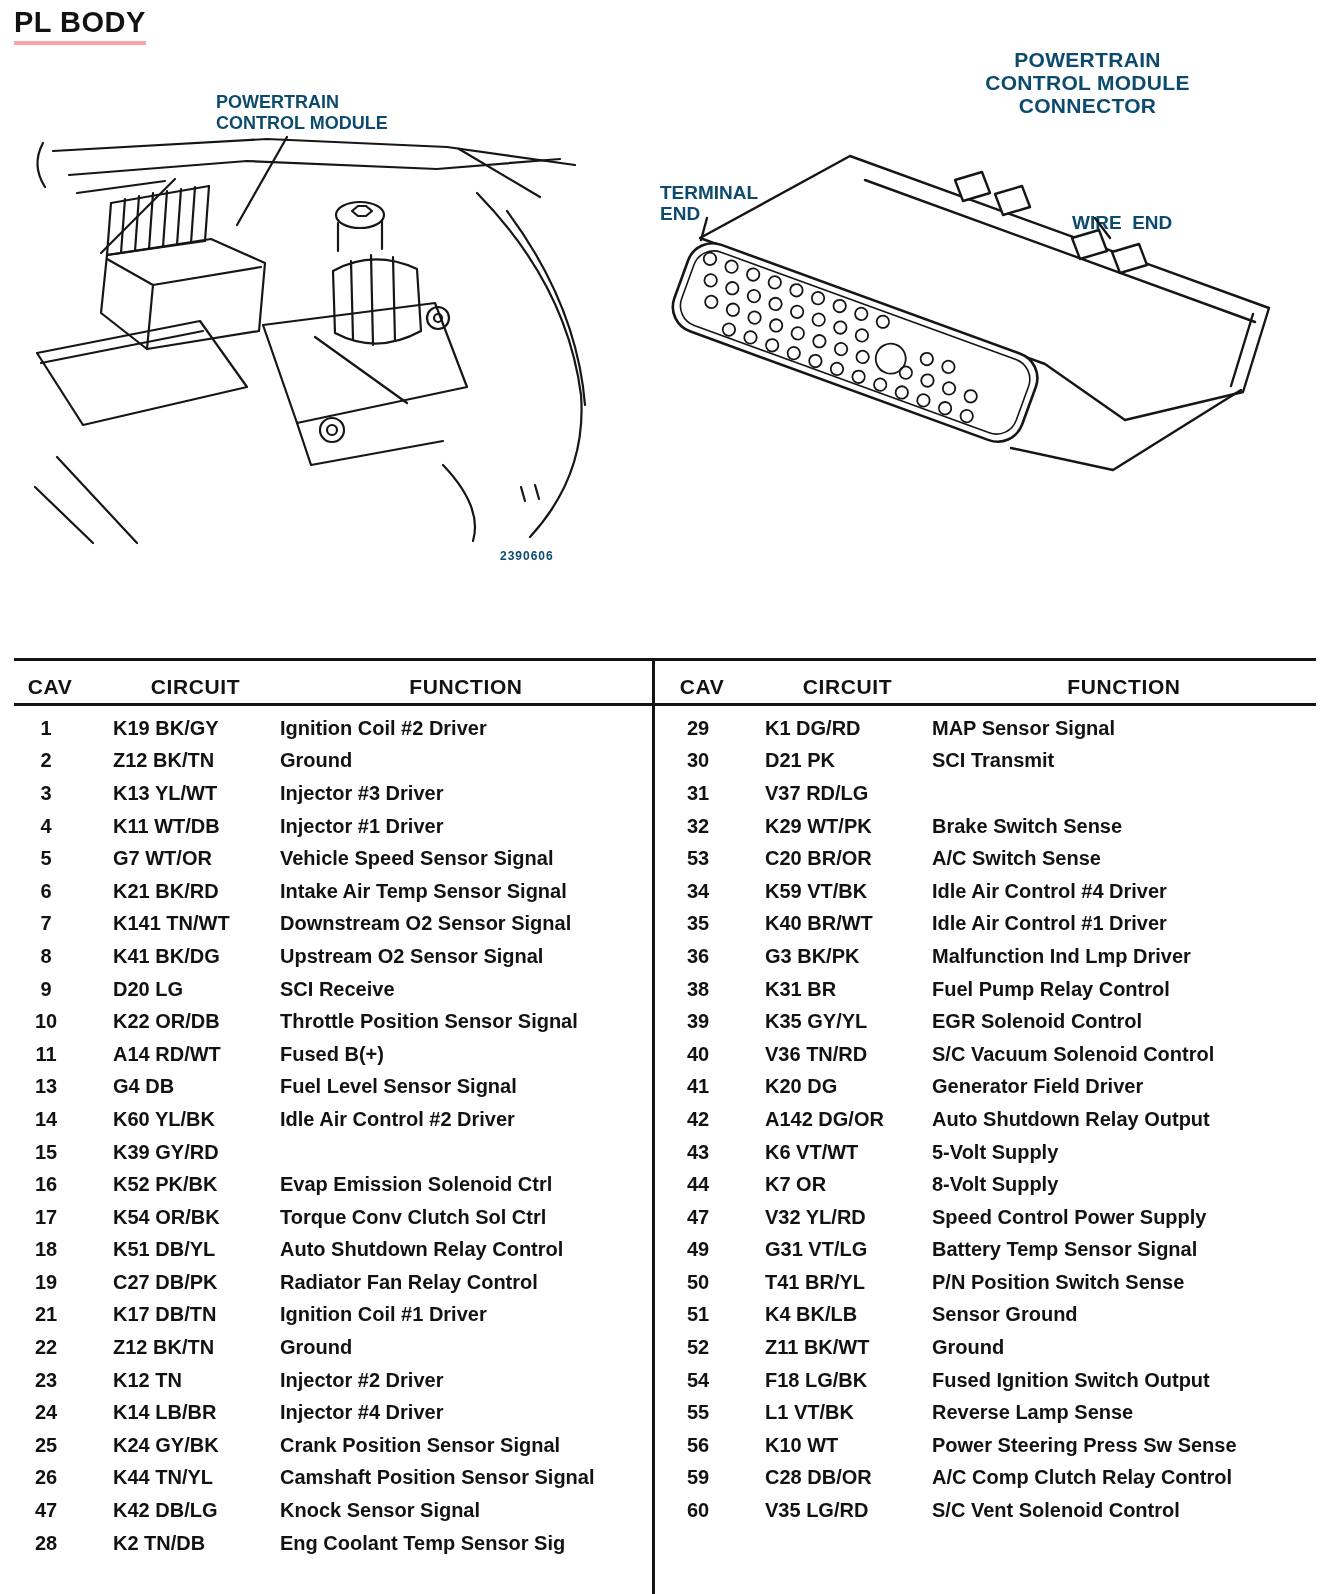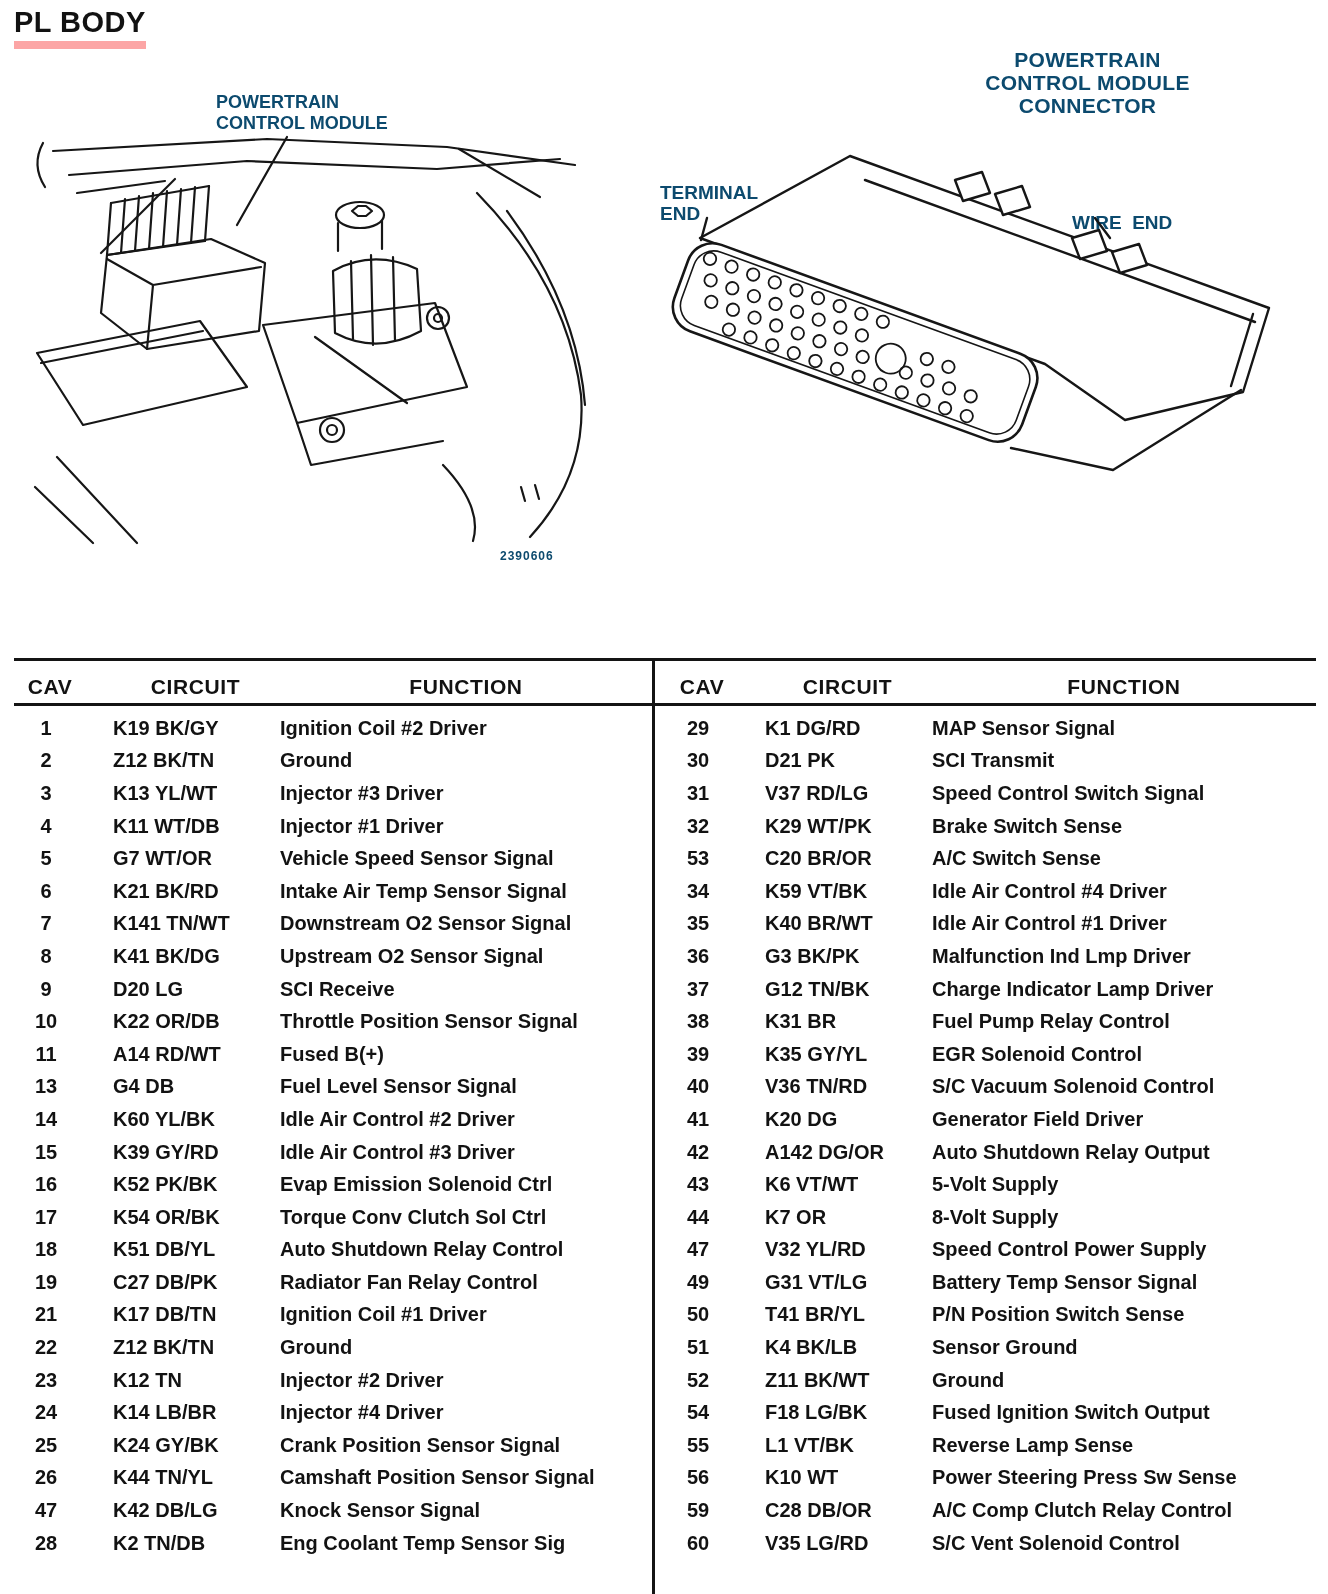--- a/index.html
+++ b/index.html
@@ -7,21 +7,21 @@
   body {
     position:relative;
     width:1328px; height:1594px;
     font-family:"Liberation Sans", sans-serif;
     color:#121212;
     overflow:hidden;
   }
   .page-title {
     position:absolute; left:14px; top:6px;
     font-size:29px; font-weight:bold; letter-spacing:.5px;
-    border-bottom:8px solid #fca5a5; padding-bottom:2px;
+    border-bottom:4px solid #fca5a5; padding-bottom:2px;
   }
   .fig-label { position:absolute; font-weight:bold; color:#0c4a6e; }
   .loc-label { left:216px; top:92px; font-size:18px; line-height:21px; }
   .conn-title { left:955px; top:48px; width:265px; text-align:center; font-size:21px; line-height:23px; letter-spacing:.3px; }
   .terminal-label { left:660px; top:182px; font-size:19px; line-height:21px; }
   .wire-label { left:1072px; top:212px; font-size:19px; white-space:pre; }
   .fig-number { left:500px; top:528px; font-size:12px; letter-spacing:1px;margin-top:21px; }
   .illus { position:absolute; }
   .illus-left { left:15px; top:135px; width:600px; height:410px; }
   .illus-right { left:655px; top:118px; width:645px; height:400px; }
@@ -251,21 +251,20 @@
         <div class="cell c2">Fuel Level Sensor Signal</div>
       </div>
       <div class="trow">
         <div class="cell c0">14</div>
         <div class="cell c1">K60 YL/BK</div>
         <div class="cell c2">Idle Air Control #2 Driver</div>
       </div>
       <div class="trow">
         <div class="cell c0">15</div>
         <div class="cell c1">K39 GY/RD</div>
-        <div class="cell c2">Idle Air Control #3 Driver</div>
       </div>
       <div class="trow">
         <div class="cell c0">16</div>
         <div class="cell c1">K52 PK/BK</div>
         <div class="cell c2">Evap Emission Solenoid Ctrl</div>
       </div>
       <div class="trow">
         <div class="cell c0">17</div>
         <div class="cell c1">K54 OR/BK</div>
         <div class="cell c2">Torque Conv Clutch Sol Ctrl</div>
@@ -336,21 +335,20 @@
         <div class="cell c2">MAP Sensor Signal</div>
       </div>
       <div class="trow">
         <div class="cell c0">30</div>
         <div class="cell c1">D21 PK</div>
         <div class="cell c2">SCI Transmit</div>
       </div>
       <div class="trow">
         <div class="cell c0">31</div>
         <div class="cell c1">V37 RD/LG</div>
-        <div class="cell c2">Speed Control Switch Signal</div>
       </div>
       <div class="trow">
         <div class="cell c0">32</div>
         <div class="cell c1">K29 WT/PK</div>
         <div class="cell c2">Brake Switch Sense</div>
       </div>
       <div class="trow">
         <div class="cell c0">53</div>
         <div class="cell c1">C20 BR/OR</div>
         <div class="cell c2">A/C Switch Sense</div>
@@ -364,25 +362,20 @@
         <div class="cell c0">35</div>
         <div class="cell c1">K40 BR/WT</div>
         <div class="cell c2">Idle Air Control #1 Driver</div>
       </div>
       <div class="trow">
         <div class="cell c0">36</div>
         <div class="cell c1">G3 BK/PK</div>
         <div class="cell c2">Malfunction Ind Lmp Driver</div>
       </div>
       <div class="trow">
-        <div class="cell c0">37</div>
-        <div class="cell c1">G12 TN/BK</div>
-        <div class="cell c2">Charge Indicator Lamp Driver</div>
-      </div>
-      <div class="trow">
         <div class="cell c0">38</div>
         <div class="cell c1">K31 BR</div>
         <div class="cell c2">Fuel Pump Relay Control</div>
       </div>
       <div class="trow">
         <div class="cell c0">39</div>
         <div class="cell c1">K35 GY/YL</div>
         <div class="cell c2">EGR Solenoid Control</div>
       </div>
       <div class="trow">

